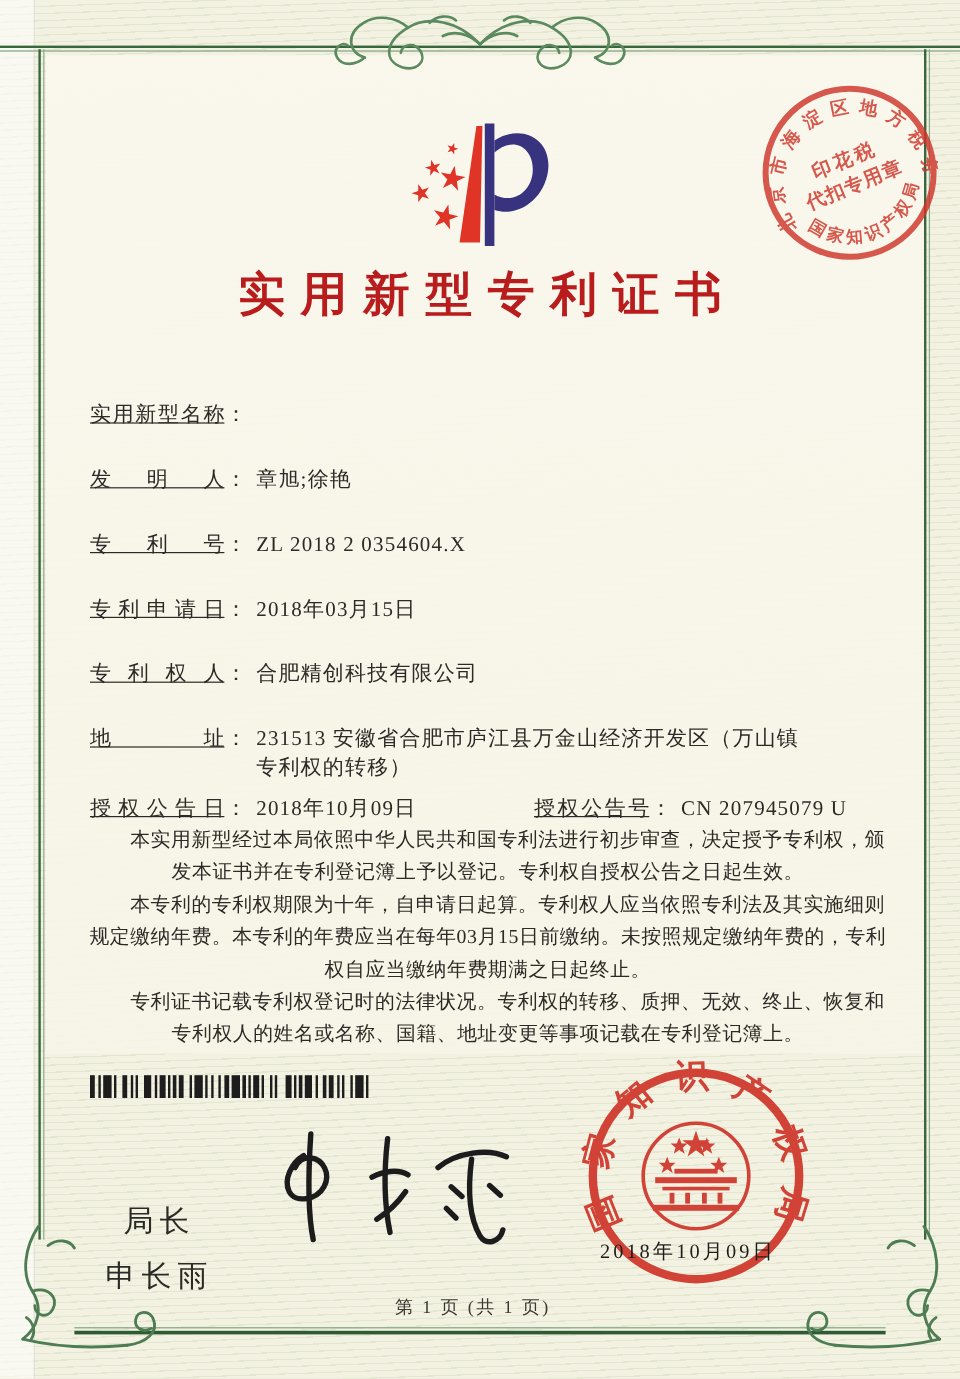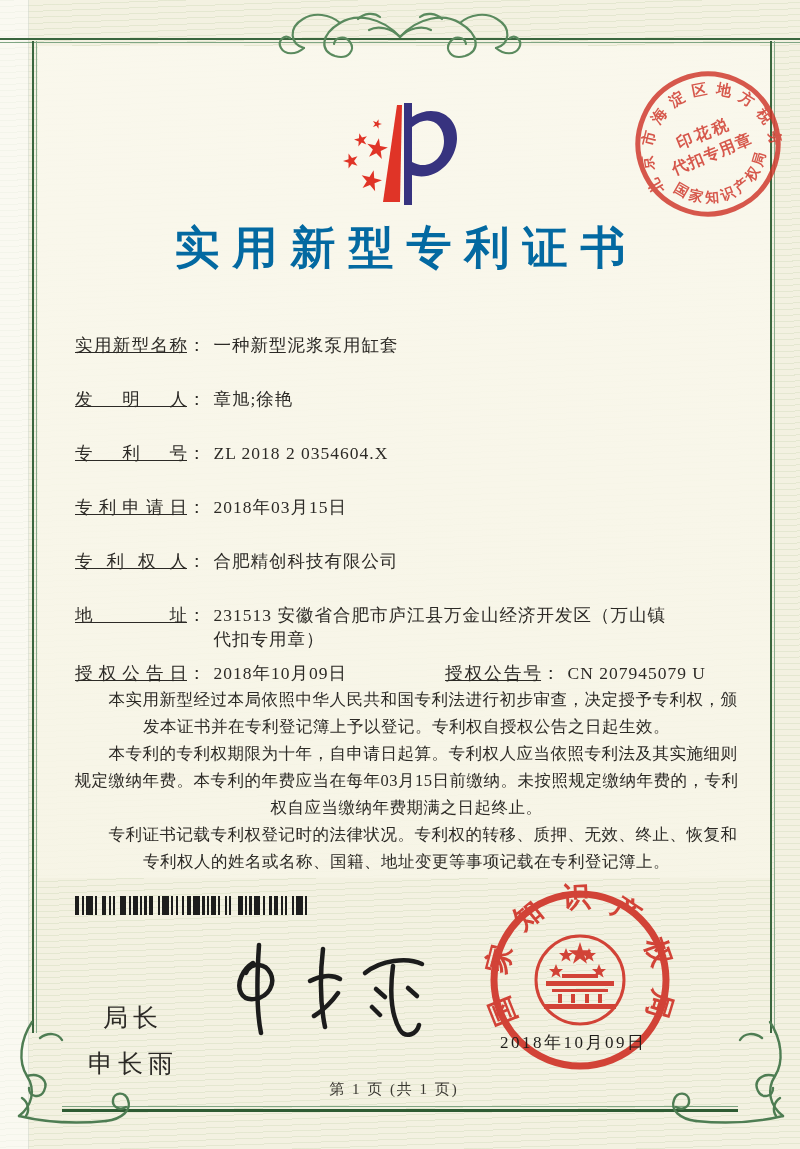--- a/index.html
+++ b/index.html
@@ -21,22 +21,22 @@
         border-left:2px solid #3a663e;border-right:1px solid #8aab8d;}
   .v-left{left:32px;} .v-right{left:770px;}
   .bottom-line{position:absolute;left:62px;right:62px;top:1106px;height:2px;
         border-top:1px solid #7fa583;border-bottom:3px solid #2e5b33;}
   .ornament-top{position:absolute;top:5px;left:258px;}
   .corner{position:absolute;top:1018px;}
   .corner-left{left:10px;} .corner-right{left:652px;transform:scaleX(-1);}
   
   .cert-no{position:absolute;left:73px;top:96px;font-size:17.5px;letter-spacing:3px;color:#35332d;}
   .logo{position:absolute;left:336px;top:101px;}
-  .title{position:absolute;left:0;right:0;top:218px;text-align:center;font-size:45px;font-weight:bold;
-        letter-spacing:13px;text-indent:13px;color:#0369a1;}
+  .title{position:absolute;left:0;right:0;top:218px;text-align:center;font-size:39px;font-weight:bold;
+        letter-spacing:13px;text-indent:13px;color:#b91c1c;}
   .fields{position:absolute;left:75px;right:60px;top:333px;}
   .row{display:flex;margin-bottom:30px;font-size:17.5px;line-height:24px;}
   .flabel{width:112px;flex:none;text-align:justify;text-align-last:justify;text-decoration:underline;}
   .colon{flex:none;padding:0 8px 0 1px;}
   .fvalue{letter-spacing:1px;}
   .row-addr{margin-bottom:10px;}
   .row-grant{margin-bottom:0;}
   .pair{display:flex;}
   .pair-right{margin-left:auto;margin-right:34px;}
   .pair-right .flabel{width:96px;}
@@ -121,21 +121,20 @@
     <path d="M68,2 L76,2 L76,104 L68,104 Z" fill="#37337f"></path>
     <path d="M76,16 C98,2 122,14 121,38 C120,62 98,81 76,74 L76,61 C92,70 108,58 108,40 C108,22 92,12 76,26 Z" fill="#37337f"></path>
   </svg>
 
   <div class="title">实用新型专利证书</div>
 
   <div class="fields">
     <div class="row">
       <span class="flabel">实用新型名称</span>
         <span class="colon">：</span>
-        <span class="fvalue">一种新型泥浆泵用缸套</span>
     </div>
     <div class="row">
       <span class="flabel">发明人</span>
         <span class="colon">：</span>
         <span class="fvalue">章旭;徐艳</span>
     </div>
     <div class="row">
       <span class="flabel">专利号</span>
         <span class="colon">：</span>
         <span class="fvalue">ZL 2018 2 0354604.X</span>
@@ -148,21 +147,21 @@
     <div class="row">
       <span class="flabel">专利权人</span>
         <span class="colon">：</span>
         <span class="fvalue">合肥精创科技有限公司</span>
     </div>
     <div class="row row-addr">
       <span class="flabel">地址</span>
         <span class="colon">：</span>
       <span class="fvalue">
         <span>231513 安徽省合肥市庐江县万金山经济开发区（万山镇</span><br>
-        <span>代扣专用章）</span>
+        <span>专利权的转移）</span>
       </span>
     </div>
     <div class="row row-grant">
       <span class="pair">
         <span class="flabel">授权公告日</span>
           <span class="colon">：</span>
           <span class="fvalue">2018年10月09日</span>
       </span>
       <span class="pair pair-right">
         <span class="flabel">授权公告号</span>

